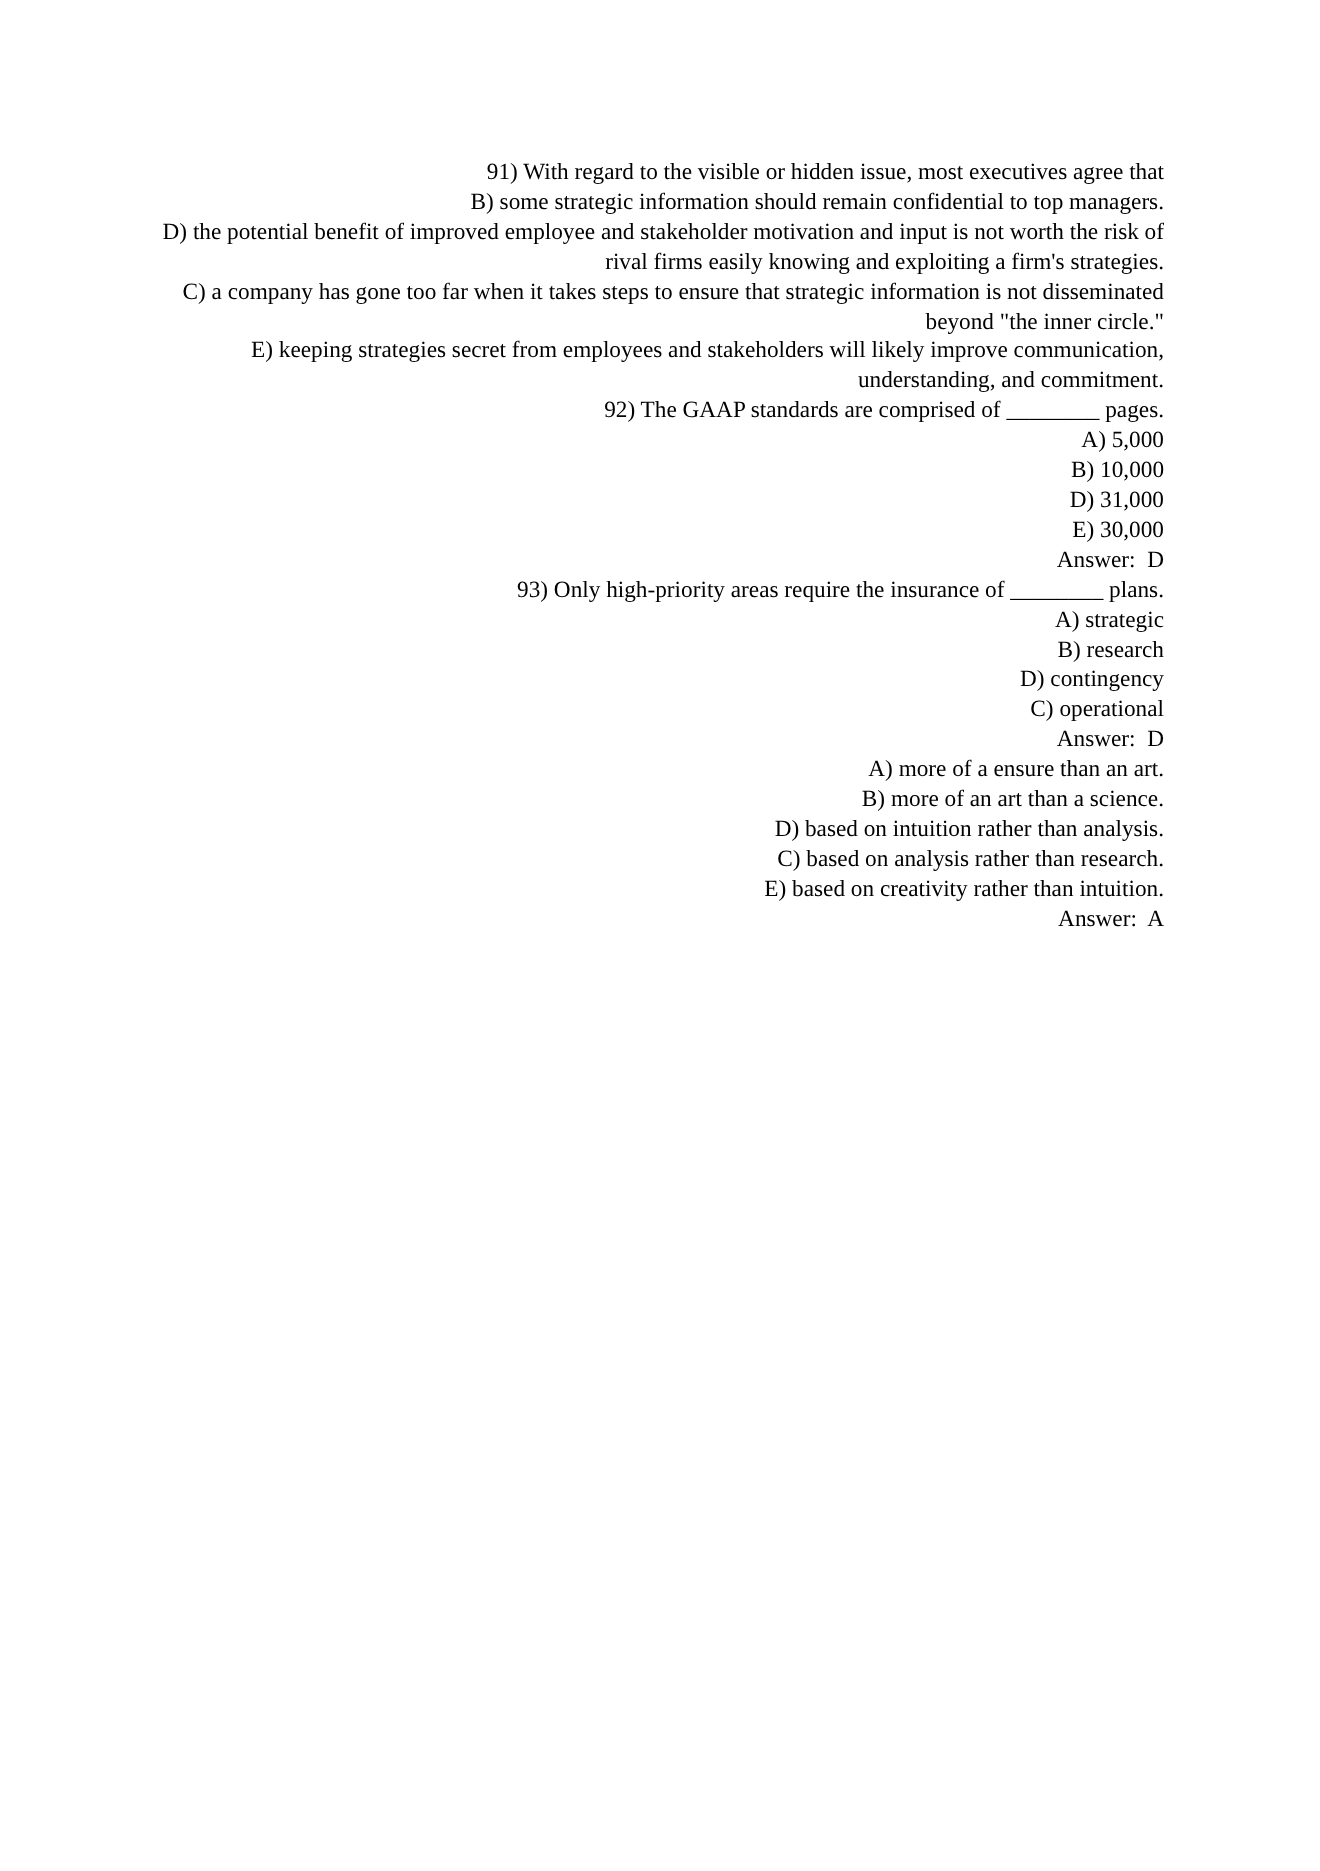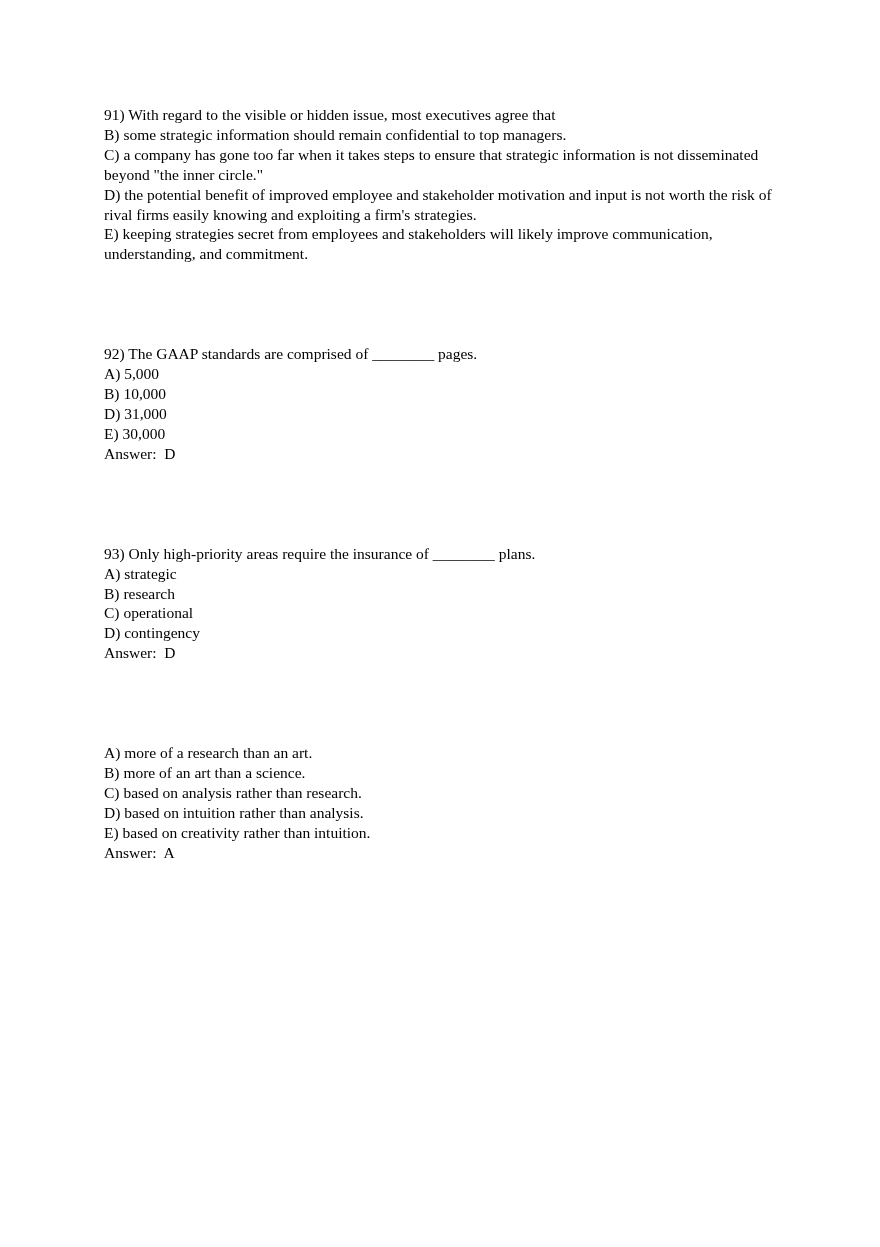--- a/index.html
+++ b/index.html
@@ -16,64 +16,64 @@
   }
   .page {
     box-sizing: border-box;
     width: 880px;
     min-height: 1247px;
     padding: 105px 104px 60px 104px;
     background: #ffffff;
   }
   .question {
     width: 672px;
+    text-align: right;
   }
   .question + .question {
-    margin-top: 80px;
   }
   .line {
     font-size: 15.5px;
     line-height: 19.9px;
     white-space: pre-wrap;
     word-wrap: break-word;
   }
 </style>
 </head>
 <body>
 
 <div class="page">
 
   <div class="question">
     <div class="line">91) With regard to the visible or hidden issue, most executives agree that</div>
     <div class="line">B) some strategic information should remain confidential to top managers.</div>
+    <div class="line">D) the potential benefit of improved employee and stakeholder motivation and input is not worth the risk of rival firms easily knowing and exploiting a firm's strategies.</div>
     <div class="line">C) a company has gone too far when it takes steps to ensure that strategic information is not disseminated beyond "the inner circle."</div>
-    <div class="line">D) the potential benefit of improved employee and stakeholder motivation and input is not worth the risk of rival firms easily knowing and exploiting a firm's strategies.</div>
     <div class="line">E) keeping strategies secret from employees and stakeholders will likely improve communication, understanding, and commitment.</div>
   </div>
 
   <div class="question">
     <div class="line">92) The GAAP standards are comprised of ________ pages.</div>
     <div class="line">A) 5,000</div>
     <div class="line">B) 10,000</div>
     <div class="line">D) 31,000</div>
     <div class="line">E) 30,000</div>
     <div class="line">Answer:  D</div>
   </div>
 
   <div class="question">
     <div class="line">93) Only high-priority areas require the insurance of ________ plans.</div>
     <div class="line">A) strategic</div>
     <div class="line">B) research</div>
+    <div class="line">D) contingency</div>
     <div class="line">C) operational</div>
-    <div class="line">D) contingency</div>
     <div class="line">Answer:  D</div>
   </div>
 
   <div class="question">
-    <div class="line">A) more of a research than an art.</div>
+    <div class="line">A) more of a ensure than an art.</div>
     <div class="line">B) more of an art than a science.</div>
+    <div class="line">D) based on intuition rather than analysis.</div>
     <div class="line">C) based on analysis rather than research.</div>
-    <div class="line">D) based on intuition rather than analysis.</div>
     <div class="line">E) based on creativity rather than intuition.</div>
     <div class="line">Answer:  A</div>
   </div>
 
 </div>
 
 </body></html>

